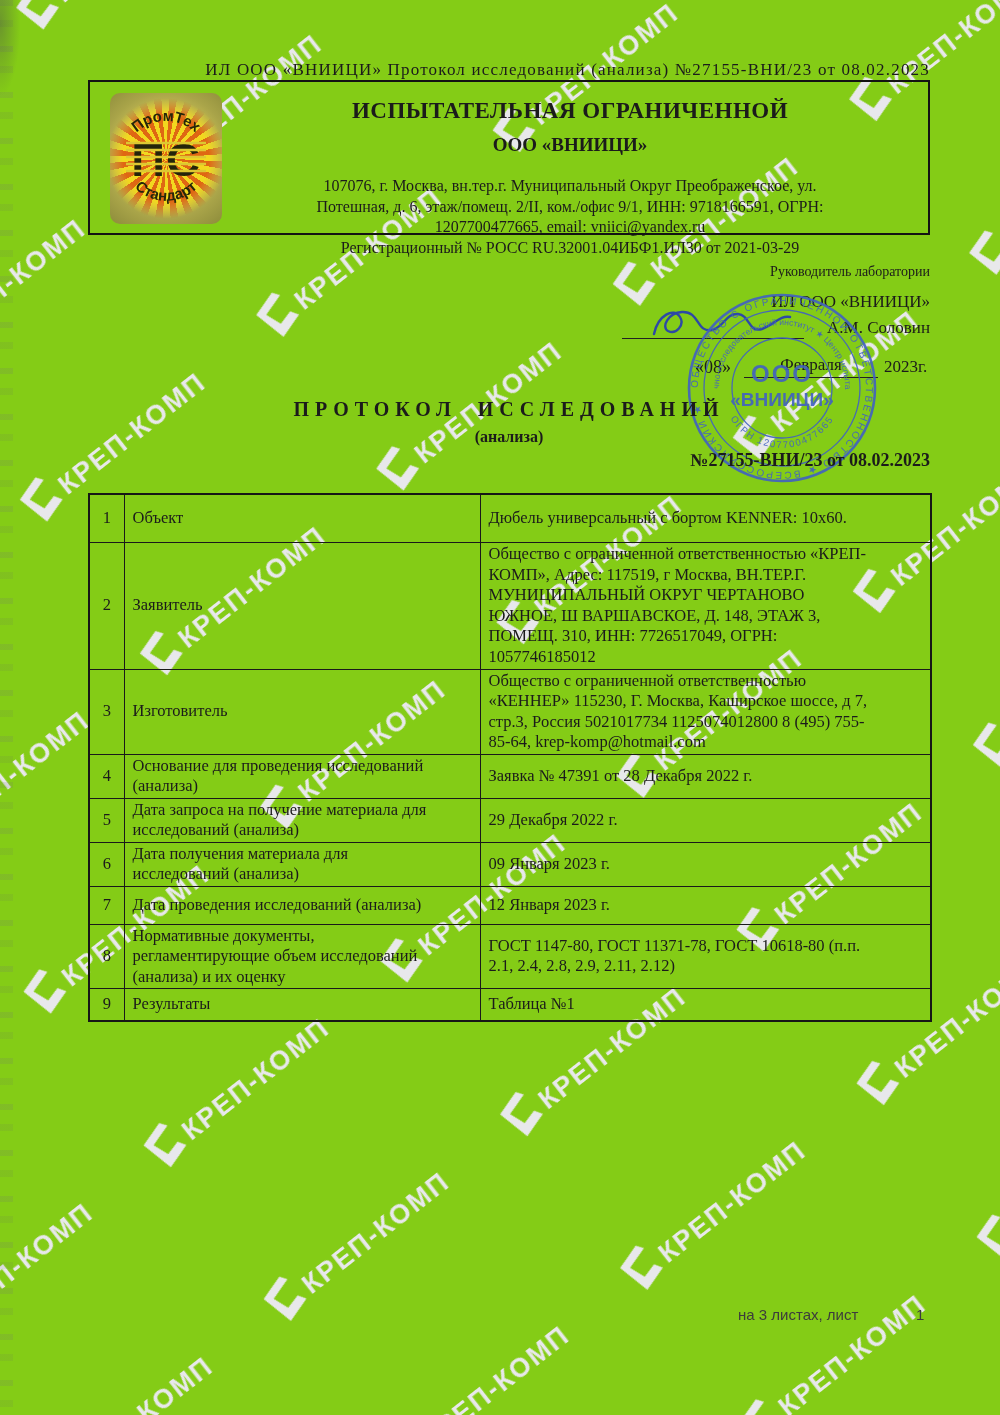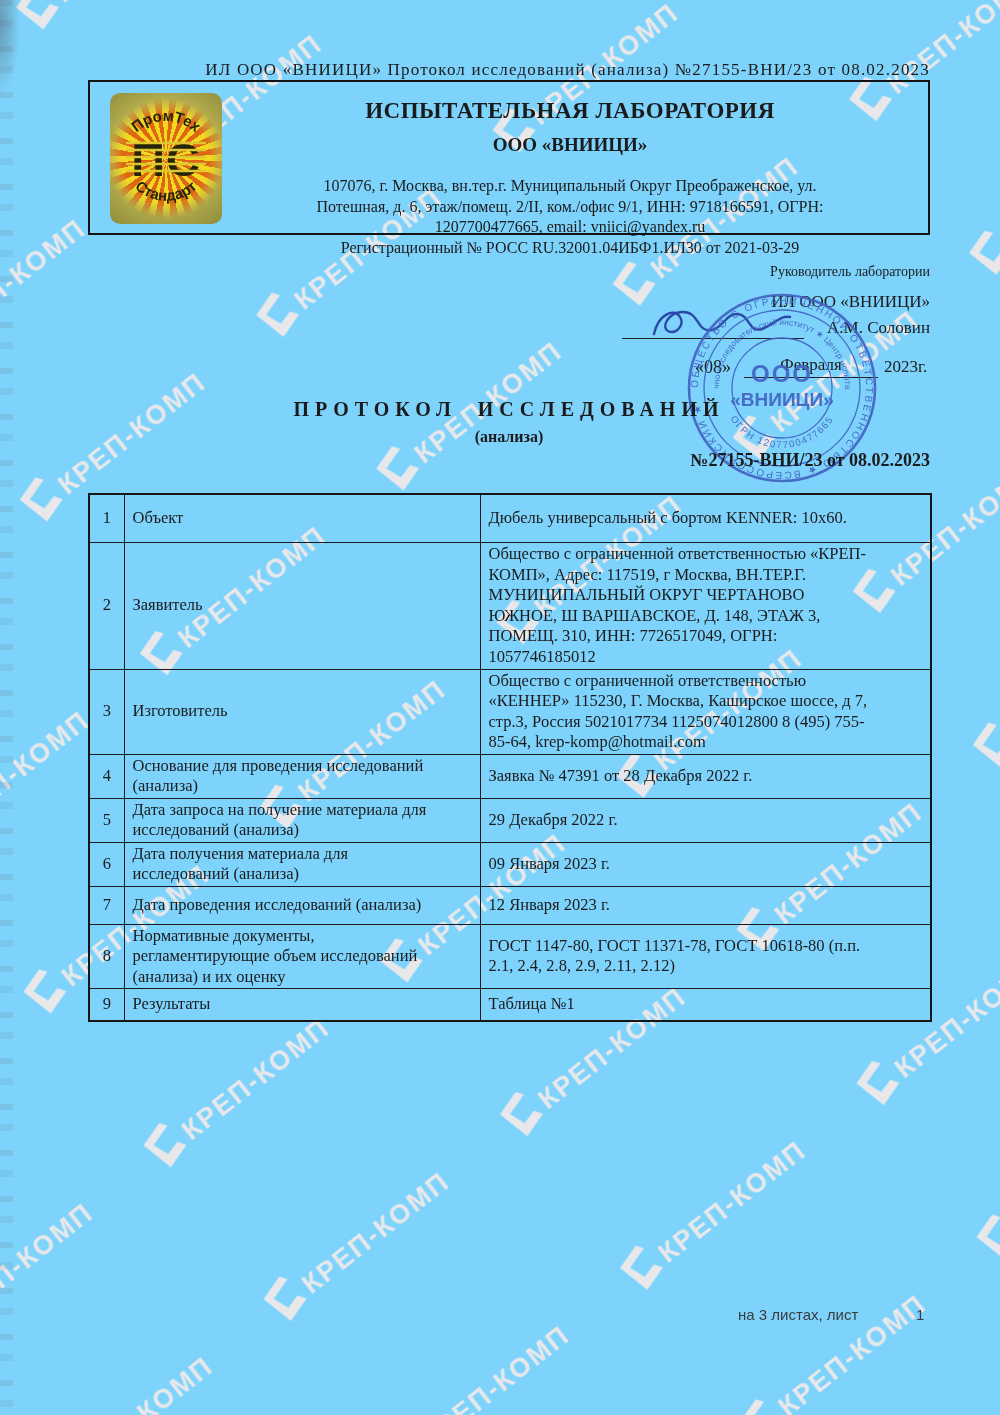--- a/index.html
+++ b/index.html
@@ -1,16 +1,16 @@
 <!DOCTYPE html>
 <html><head>
 <meta charset="utf-8">
 <style>
   html,body{margin:0;padding:0;background:#ffffff;}
-  .page{position:relative;width:1000px;height:1415px;background:#7dd3fc;overflow:hidden;
+  .page{position:relative;width:1000px;height:1415px;background:#84cc16;overflow:hidden;
         font-family:"Liberation Serif",serif;color:#1b1b1b;}
   .wm-svg{position:absolute;left:0;top:0;z-index:0;}
   .scan-edge{position:absolute;left:0;top:0;width:13px;height:1415px;z-index:1;
     background:repeating-linear-gradient(180deg,rgba(110,110,118,.16) 0 6px,rgba(255,255,255,0) 6px 20px,
     rgba(95,95,105,.10) 20px 27px,rgba(255,255,255,0) 27px 46px);}
   .corner-smudge{position:absolute;left:0;top:0;width:20px;height:95px;z-index:1;
     background:radial-gradient(ellipse at 0% 25%,rgba(70,70,76,.40),transparent 72%);}
   .layer{position:absolute;inset:0;z-index:2;}
 
   .running-head{position:absolute;top:60px;right:70px;width:740px;text-align:right;
@@ -104,21 +104,21 @@
           </g>
           <text font-size="15" font-weight="bold" fill="#26260a" font-family="Liberation Sans, sans-serif">
             <textPath href="#arcT" startOffset="50%" text-anchor="middle">ПромТех</textPath>
           </text>
           <text font-size="15" font-weight="bold" fill="#26260a" font-family="Liberation Sans, sans-serif">
             <textPath href="#arcB" startOffset="50%" text-anchor="middle">Стандарт</textPath>
           </text>
         </svg>
       </div>
       <div class="lab-head">
-        <div class="lab-title">ИСПЫТАТЕЛЬНАЯ ЛАБОРАТОРИЯ</div>
+        <div class="lab-title">ИСПЫТАТЕЛЬНАЯ ОГРАНИЧЕННОЙ</div>
         <div class="lab-org">ООО «ВНИИЦИ»</div>
         <div class="lab-addr">107076, г. Москва, вн.тер.г. Муниципальный Округ Преображенское, ул.
 Потешная, д. 6, этаж/помещ. 2/II, ком./офис 9/1, ИНН: 9718166591, ОГРН:
 1207700477665, email: vniici@yandex.ru
 Регистрационный № РОСС RU.32001.04ИБФ1.ИЛ30 от 2021-03-29</div>
       </div>
     </div>
 
     <div class="appr-role">Руководитель лаборатории</div>
     <div class="appr-org">ИЛ ООО «ВНИИЦИ»</div>

